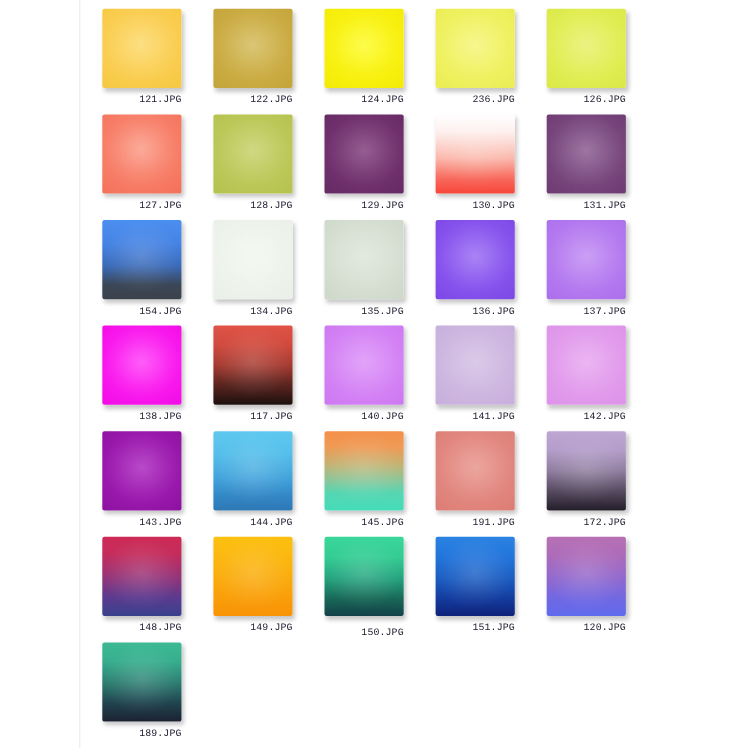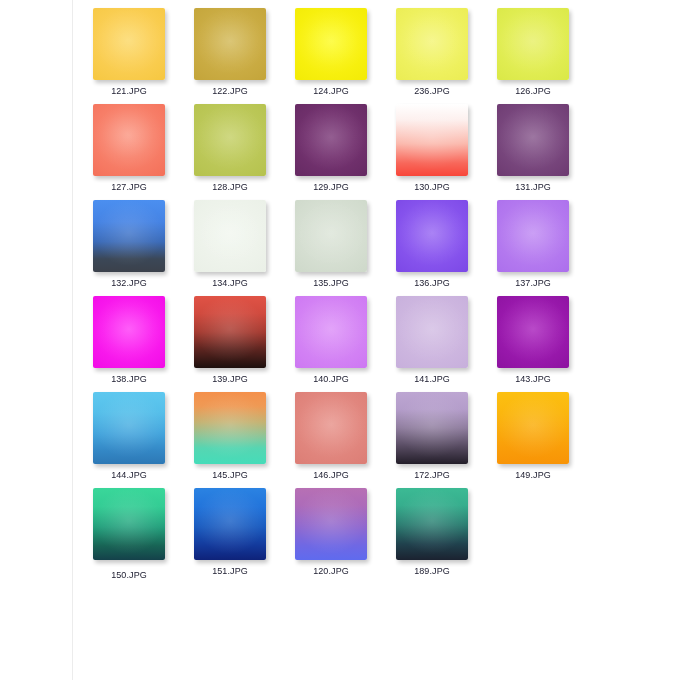--- a/index.html
+++ b/index.html
@@ -67,25 +67,25 @@
                 rgba(255,255,255,0.05) 48%,
                 rgba(255,255,255,0) 74%);
     pointer-events: none;
   }
 
   .thumb-label {
     position: absolute;
     left: 0;
     top: 78px;
     width: 72px;
-    text-align: center;
+    text-align: right;
     font-size: 9px;
     line-height: 11px;
     color: #1b1b2e;
-    font-family: Liberation Sans, sans-serif;
+    font-family: Liberation Mono, monospace;
     letter-spacing: 0.1px;
     white-space: nowrap;
   }
 
   .thumb-cell.label-low .thumb-label {
     top: 82px;
   }
 </style>
 </head>
 <body>
@@ -130,21 +130,21 @@
       <div class="thumb-cell">
         <div class="thumb-tile" style="background: linear-gradient(rgb(255, 255, 255) 0%, rgb(253, 240, 238) 22%, rgb(251, 185, 173) 55%, rgb(248, 103, 90) 82%, rgb(248, 70, 58) 100%);"></div>
         <div class="thumb-label">130.JPG</div>
       </div>
       <div class="thumb-cell">
         <div class="thumb-tile" style="background: radial-gradient(76% 70% at 50% 46%, rgb(138, 92, 143) 0%, rgb(124, 75, 129) 45%, rgb(109, 58, 113) 100%);"></div>
         <div class="thumb-label">131.JPG</div>
       </div>
       <div class="thumb-cell">
         <div class="thumb-tile" style="background: linear-gradient(rgb(75, 143, 240) 0%, rgb(69, 131, 228) 30%, rgb(58, 106, 184) 58%, rgb(59, 71, 87) 82%, rgb(59, 65, 75) 100%);"></div>
-        <div class="thumb-label">132.JPG</div>
+        <div class="thumb-label">154.JPG</div>
       </div>
       <div class="thumb-cell">
         <div class="thumb-tile" style="background: radial-gradient(84% 78% at 50% 46%, rgb(242, 247, 240) 0%, rgb(238, 243, 235) 50%, rgb(233, 239, 230) 100%);"></div>
         <div class="thumb-label">134.JPG</div>
       </div>
       <div class="thumb-cell">
         <div class="thumb-tile" style="background: radial-gradient(84% 78% at 50% 46%, rgb(221, 229, 217) 0%, rgb(214, 223, 210) 50%, rgb(204, 215, 200) 100%);"></div>
         <div class="thumb-label">135.JPG</div>
       </div>
       <div class="thumb-cell">
@@ -154,49 +154,57 @@
       <div class="thumb-cell">
         <div class="thumb-tile" style="background: radial-gradient(80% 74% at 50% 46%, rgb(193, 141, 243) 0%, rgb(182, 124, 240) 46%, rgb(171, 110, 236) 100%);"></div>
         <div class="thumb-label">137.JPG</div>
       </div>
       <div class="thumb-cell">
         <div class="thumb-tile" style="background: radial-gradient(78% 72% at 50% 46%, rgb(255, 62, 248) 0%, rgb(251, 30, 239) 46%, rgb(241, 10, 230) 100%);"></div>
         <div class="thumb-label">138.JPG</div>
       </div>
       <div class="thumb-cell">
         <div class="thumb-tile" style="background: linear-gradient(rgb(224, 83, 70) 0%, rgb(209, 74, 62) 24%, rgb(165, 58, 48) 50%, rgb(93, 37, 32) 74%, rgb(29, 16, 14) 100%);"></div>
-        <div class="thumb-label">139.JPG</div>
+        <div class="thumb-label">117.JPG</div>
       </div>
       <div class="thumb-cell">
         <div class="thumb-tile" style="background: radial-gradient(80% 74% at 50% 46%, rgb(221, 146, 248) 0%, rgb(213, 133, 245) 46%, rgb(204, 118, 242) 100%);"></div>
         <div class="thumb-label">140.JPG</div>
       </div>
       <div class="thumb-cell">
         <div class="thumb-tile" style="background: radial-gradient(82% 76% at 50% 46%, rgb(212, 191, 228) 0%, rgb(206, 183, 224) 48%, rgb(198, 174, 219) 100%);"></div>
         <div class="thumb-label">141.JPG</div>
       </div>
       <div class="thumb-cell">
+        <div class="thumb-tile" style="background: radial-gradient(80% 74% at 50% 46%, rgb(231, 167, 239) 0%, rgb(226, 156, 236) 48%, rgb(220, 146, 233) 100%);"></div>
+        <div class="thumb-label">142.JPG</div>
+      </div>
+      <div class="thumb-cell">
         <div class="thumb-tile" style="background: radial-gradient(76% 70% at 50% 46%, rgb(171, 39, 190) 0%, rgb(157, 27, 176) 46%, rgb(141, 18, 160) 100%);"></div>
         <div class="thumb-label">143.JPG</div>
       </div>
       <div class="thumb-cell">
         <div class="thumb-tile" style="background: linear-gradient(rgb(94, 200, 239) 0%, rgb(85, 191, 234) 28%, rgb(67, 164, 220) 58%, rgb(51, 135, 197) 82%, rgb(45, 120, 181) 100%);"></div>
         <div class="thumb-label">144.JPG</div>
       </div>
       <div class="thumb-cell">
         <div class="thumb-tile" style="background: linear-gradient(rgb(244, 144, 75) 0%, rgb(239, 154, 85) 20%, rgb(196, 178, 114) 42%, rgb(139, 198, 153) 62%, rgb(86, 214, 178) 78%, rgb(69, 220, 185) 100%);"></div>
         <div class="thumb-label">145.JPG</div>
       </div>
       <div class="thumb-cell">
         <div class="thumb-tile" style="background: radial-gradient(82% 76% at 50% 44%, rgb(232, 149, 141) 0%, rgb(226, 136, 128) 48%, rgb(219, 124, 116) 100%);"></div>
-        <div class="thumb-label">146.JPG</div>
+        <div class="thumb-label">191.JPG</div>
       </div>
       <div class="thumb-cell">
         <div class="thumb-tile" style="background: linear-gradient(rgb(189, 166, 210) 0%, rgb(180, 157, 202) 24%, rgb(143, 125, 158) 50%, rgb(86, 74, 96) 76%, rgb(35, 30, 41) 100%);"></div>
         <div class="thumb-label">172.JPG</div>
+      </div>
+      <div class="thumb-cell">
+        <div class="thumb-tile" style="background: linear-gradient(rgb(206, 42, 85) 0%, rgb(196, 44, 92) 22%, rgb(154, 50, 117) 48%, rgb(93, 58, 142) 76%, rgb(57, 65, 140) 100%);"></div>
+        <div class="thumb-label">148.JPG</div>
       </div>
       <div class="thumb-cell">
         <div class="thumb-tile" style="background: linear-gradient(rgb(252, 192, 17) 0%, rgb(251, 182, 14) 30%, rgb(250, 166, 11) 62%, rgb(249, 154, 8) 85%, rgb(248, 148, 6) 100%);"></div>
         <div class="thumb-label">149.JPG</div>
       </div>
       <div class="thumb-cell label-low">
         <div class="thumb-tile" style="background: linear-gradient(rgb(58, 215, 154) 0%, rgb(51, 204, 148) 26%, rgb(35, 160, 124) 54%, rgb(24, 100, 85) 80%, rgb(20, 65, 74) 100%);"></div>
         <div class="thumb-label">150.JPG</div>
       </div>
       <div class="thumb-cell">

